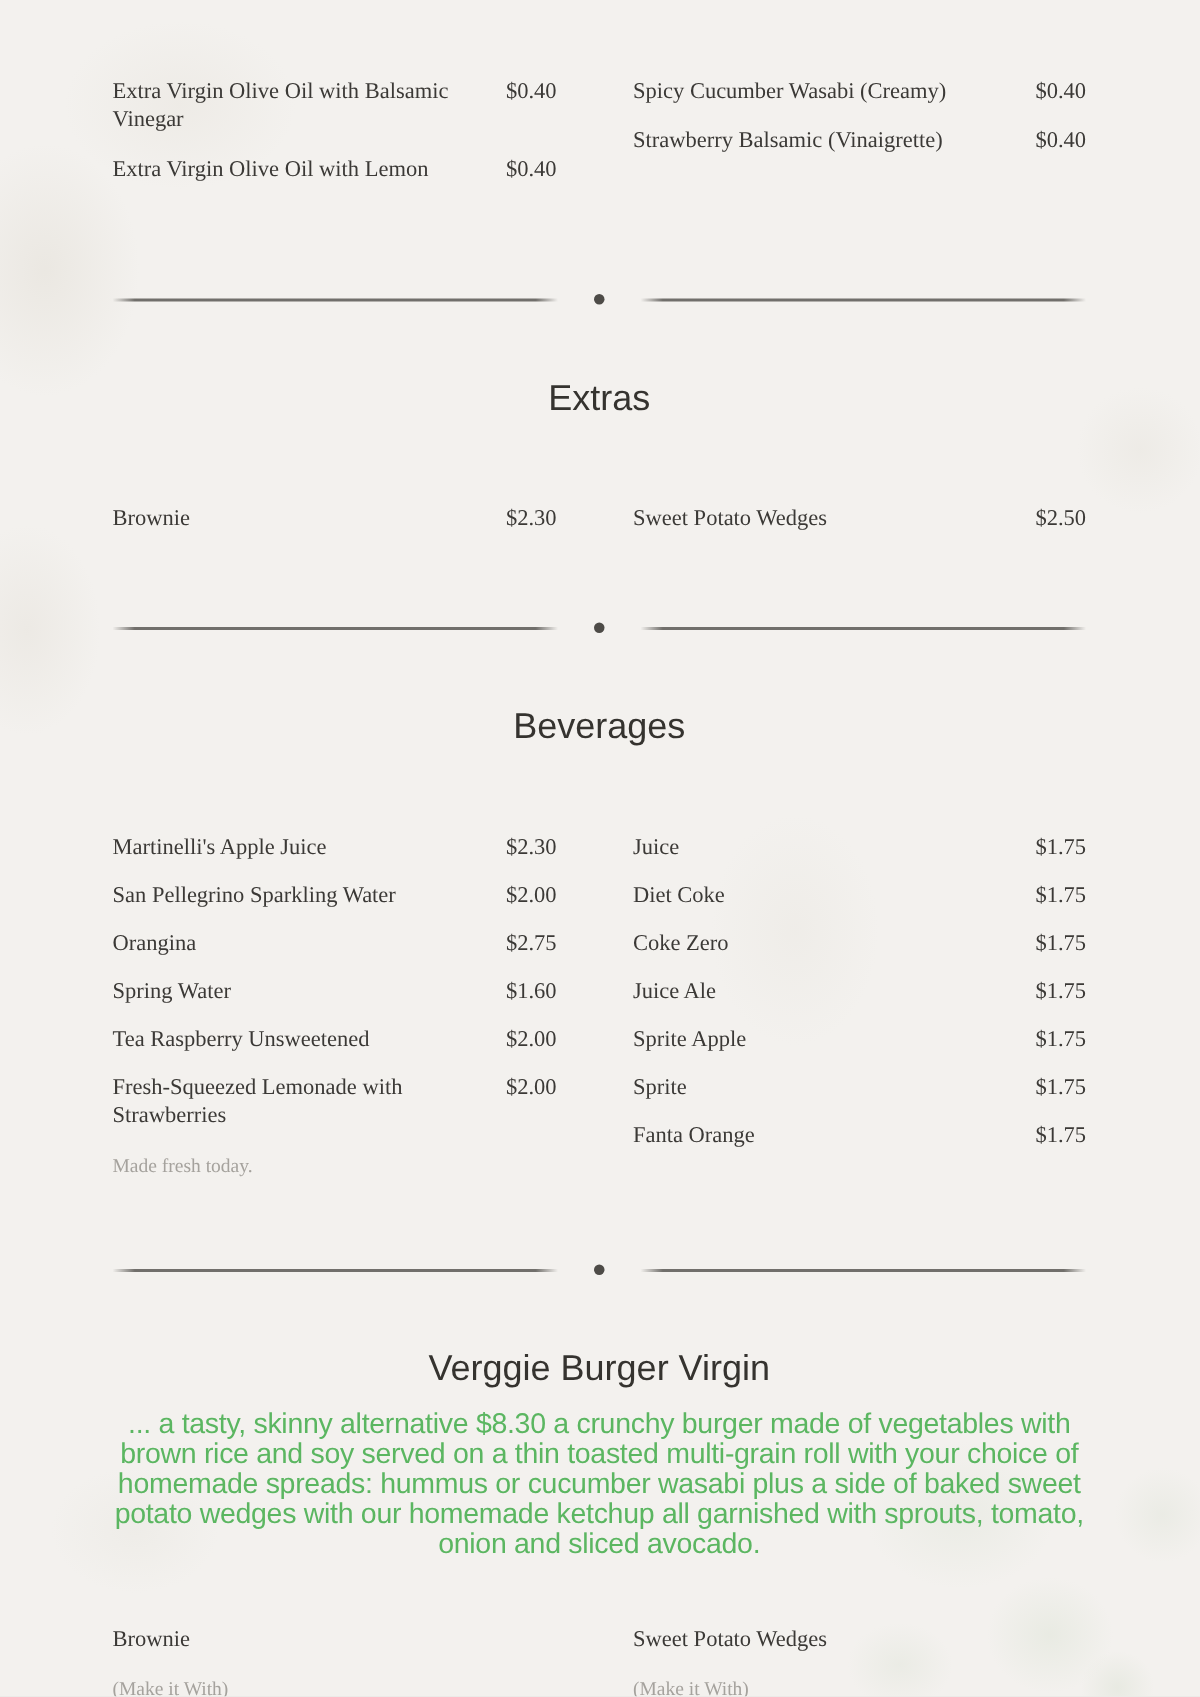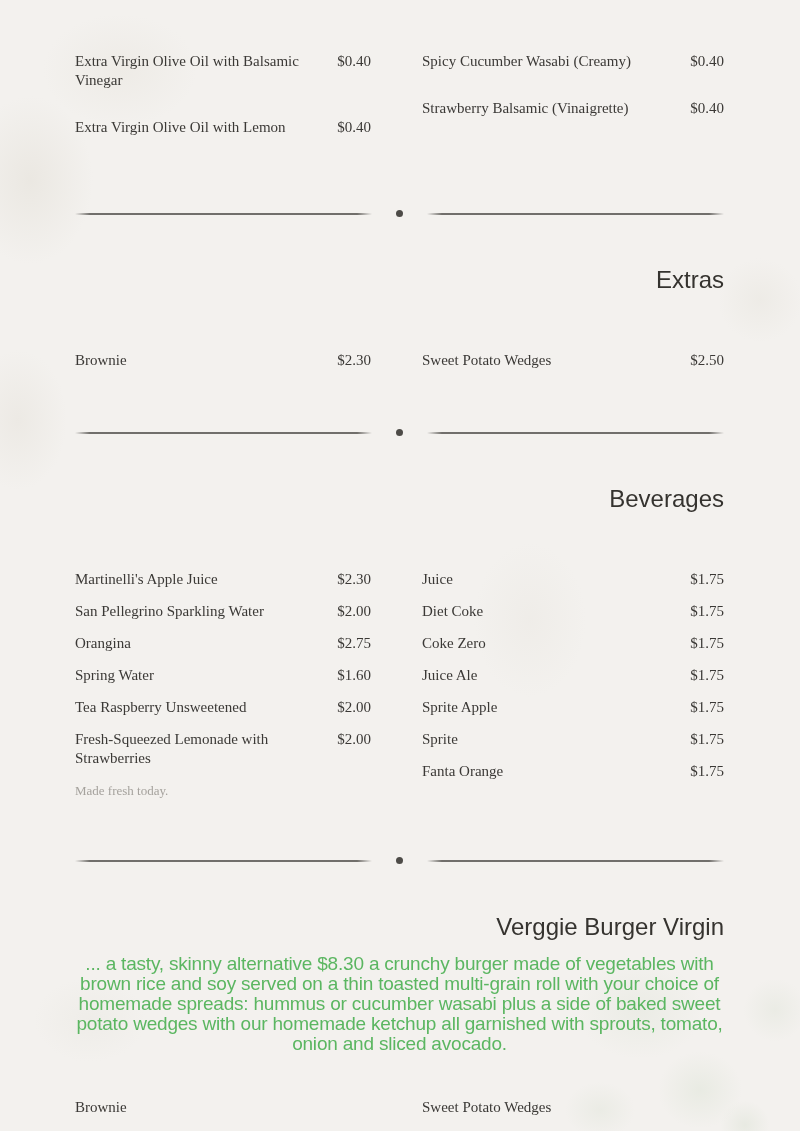--- a/index.html
+++ b/index.html
@@ -39,21 +39,21 @@
     column-gap: 51px;
     align-items: start;
   }
   .menu-row {
     display: flex;
     align-items: flex-start;
     font-size: 15px;
     line-height: 19px;
     font-family: Liberation Serif, serif;
   }
-  .menu-row + .menu-row { margin-top: 28px; }
+  .menu-row + .menu-row { margin-top: 14px; }
   .bev .menu-row + .menu-row { margin-top: 13px; }
   .menu-row .nm { flex: 1; padding-right: 10px; }
   .menu-row .pr { white-space: nowrap; }
   .item-note {
     font-size: 13px;
     line-height: 16px;
     color: #a5a29d;
     margin-top: 15px;
     font-weight: 400;
   }
@@ -70,21 +70,21 @@
     border-radius: 50%;
     background: #4d4b47;
     margin: 0 24px;
     flex: none;
   }
   .div-1 { margin-top: 73px; }
   .div-2 { margin-top: 59px; }
   .div-3 { margin-top: 58px; }
   .section-title {
     margin-top: 48px;
-    text-align: right;
+    text-align: center;
     font-size: 24px;
     line-height: 29px;
     font-weight: 400;
     color: #35332f;
   }
   .list { margin-top: 57px; }
   .desc {
     margin: 13px auto 0;
     max-width: 654px;
     text-align: center;

